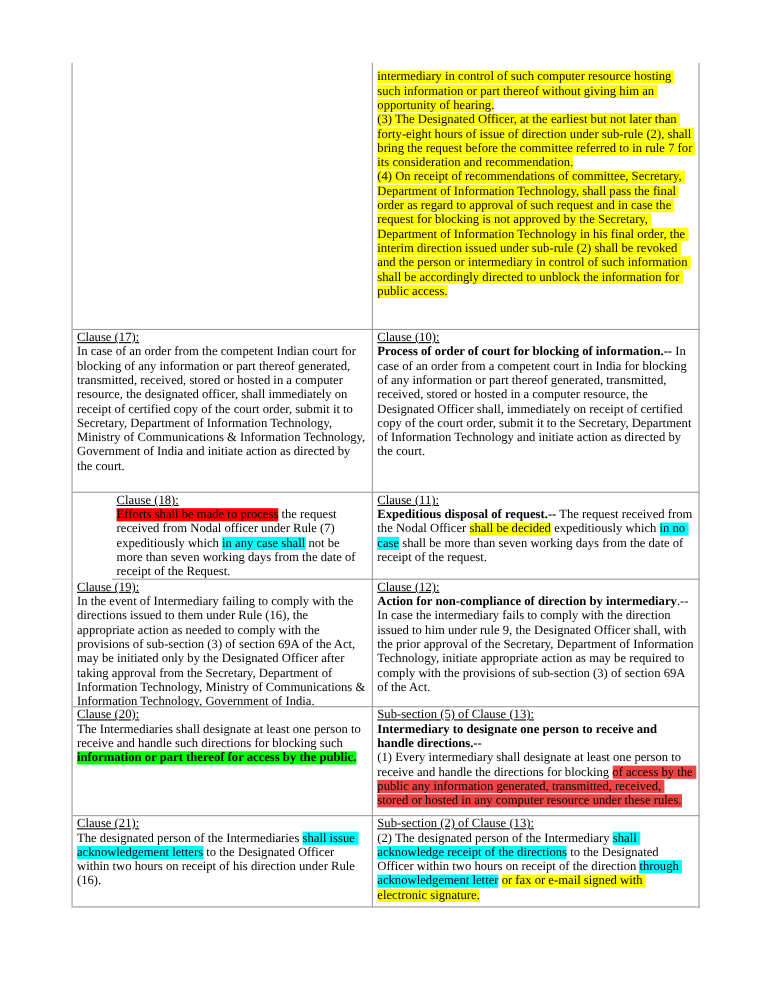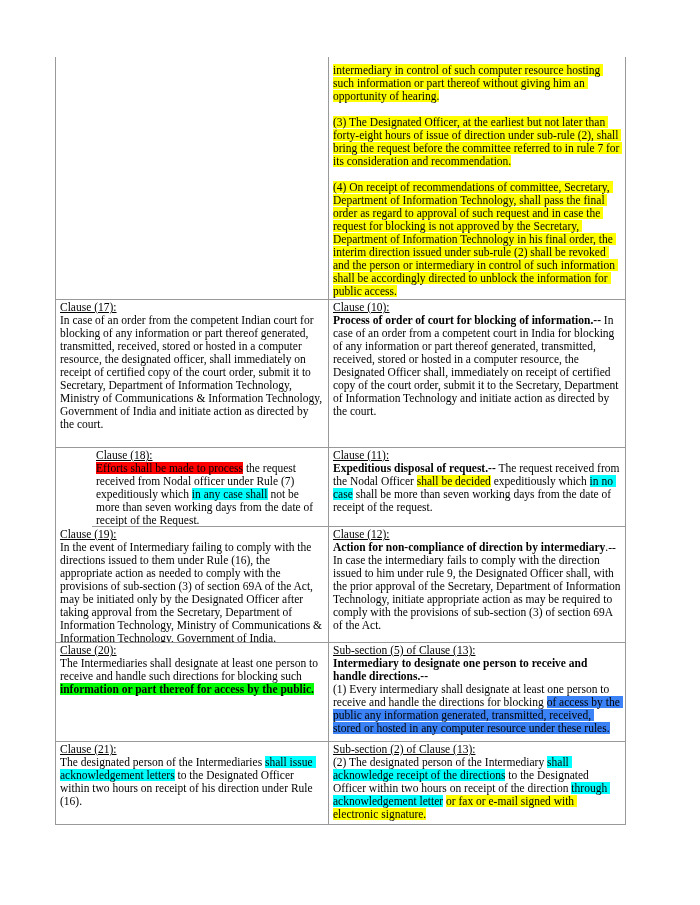--- a/index.html
+++ b/index.html
@@ -3,38 +3,38 @@
 <meta charset="utf-8">
 <style>
   html,body{margin:0;padding:0;}
   body{
     width:700px;height:905px;background:#ffffff;position:relative;
     font-family:"Liberation Serif","DejaVu Serif",serif;
     color:#000;
     -webkit-font-smoothing:antialiased;
   }
   .doc-table{
-    position:absolute;left:55px;top:57px;width:570px;
+    position:absolute;left:65px;top:57px;width:570px;
     display:grid;
     border-left:1px solid #999;
     box-sizing:border-box;
   }
   .cell{
     box-sizing:border-box;
     border-right:1px solid #999;
     border-bottom:1px solid #999;
     padding:1px 4px 2px 4px;
     font-size:11.5px;
     line-height:13px;
     overflow:hidden;
   }
   
   .cell:nth-child(1), .cell:nth-child(2){ padding-top:7px; }
   .para{margin:0;}
-  .cell.spaced .para + .para{margin-top:13px;}
+  .cell.spaced .para + .para{margin-top:0;}
   .run{white-space:pre-wrap;}
   .run.u{text-decoration:underline;}
   .run.b{font-weight:bold;text-align:right;}
 </style>
 </head>
 <body>
 
 <div class="doc-table" style="grid-template-columns: 273px 297px; grid-template-rows: 243px 148px 79px 116px 99px 83px; border-color: rgb(153, 153, 153);">
     <div class="cell" style="border-color: rgb(153, 153, 153);"></div>
     <div class="cell spaced" style="border-color: rgb(153, 153, 153);">
@@ -66,21 +66,21 @@
       <div class="para"><span class="run u">Clause (12):</span></div>
       <div class="para"><span class="run b">Action for non-compliance of direction by intermediary</span><span class="run">.-- In case the intermediary fails to comply with the direction issued to him under rule 9, the Designated Officer shall, with the prior approval of the Secretary, Department of Information Technology, initiate appropriate action as may be required to comply with the provisions of sub-section (3) of section 69A of the Act.</span></div>
     </div>
     <div class="cell" style="border-color: rgb(153, 153, 153);">
       <div class="para"><span class="run u">Clause (20):</span></div>
       <div class="para"><span class="run">The Intermediaries shall designate at least one person to receive and handle such directions for blocking such </span><span class="run" style="background-color: rgb(0, 255, 0); font-weight: bold;">information or part thereof for access by the public.</span></div>
     </div>
     <div class="cell" style="border-color: rgb(153, 153, 153);">
       <div class="para"><span class="run u">Sub-section (5) of Clause (13):</span></div>
       <div class="para"><span class="run b">Intermediary to designate one person to receive and handle directions.--</span></div>
-      <div class="para"><span class="run">(1) Every intermediary shall designate at least one person to receive and handle the directions for blocking </span><span class="run" style="background-color: #3b82f6;">of access by the public any information generated, transmitted, received, stored or hosted in any computer resource under these rules.</span></div>
+      <div class="para"><span class="run">(1) Every intermediary shall designate at least one person to receive and handle the directions for blocking </span><span class="run" style="background-color: #ef4444;">of access by the public any information generated, transmitted, received, stored or hosted in any computer resource under these rules.</span></div>
     </div>
     <div class="cell" style="border-color: rgb(153, 153, 153);">
       <div class="para"><span class="run u">Clause (21):</span></div>
       <div class="para"><span class="run">The designated person of the Intermediaries </span><span class="run" style="background-color: rgb(0, 255, 255);">shall issue acknowledgement letters</span><span class="run"> to the Designated Officer within two hours on receipt of his direction under Rule (16).</span></div>
     </div>
     <div class="cell" style="border-color: rgb(153, 153, 153);">
       <div class="para"><span class="run u">Sub-section (2) of Clause (13):</span></div>
       <div class="para"><span class="run">(2) The designated person of the Intermediary </span><span class="run" style="background-color: rgb(0, 255, 255);">shall acknowledge receipt of the directions</span><span class="run"> to the Designated Officer within two hours on receipt of the direction </span><span class="run" style="background-color: rgb(0, 255, 255);">through acknowledgement letter</span><span class="run"> </span><span class="run" style="background-color: rgb(255, 255, 0);">or fax or e-mail signed with electronic signature.</span></div>
     </div>
   </div>

